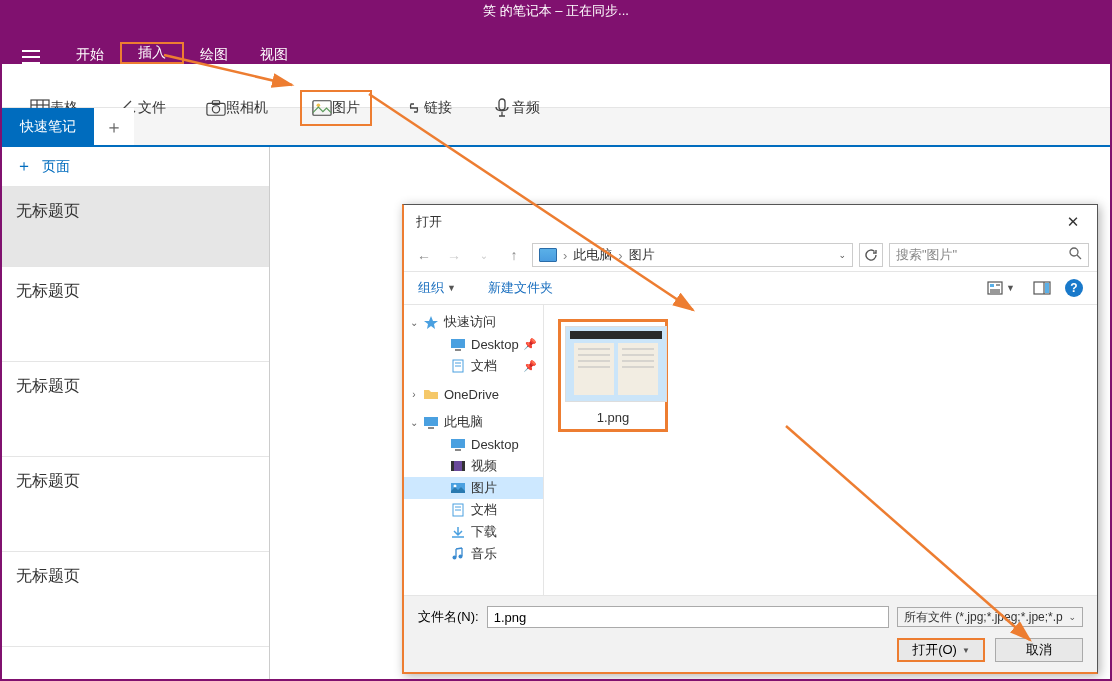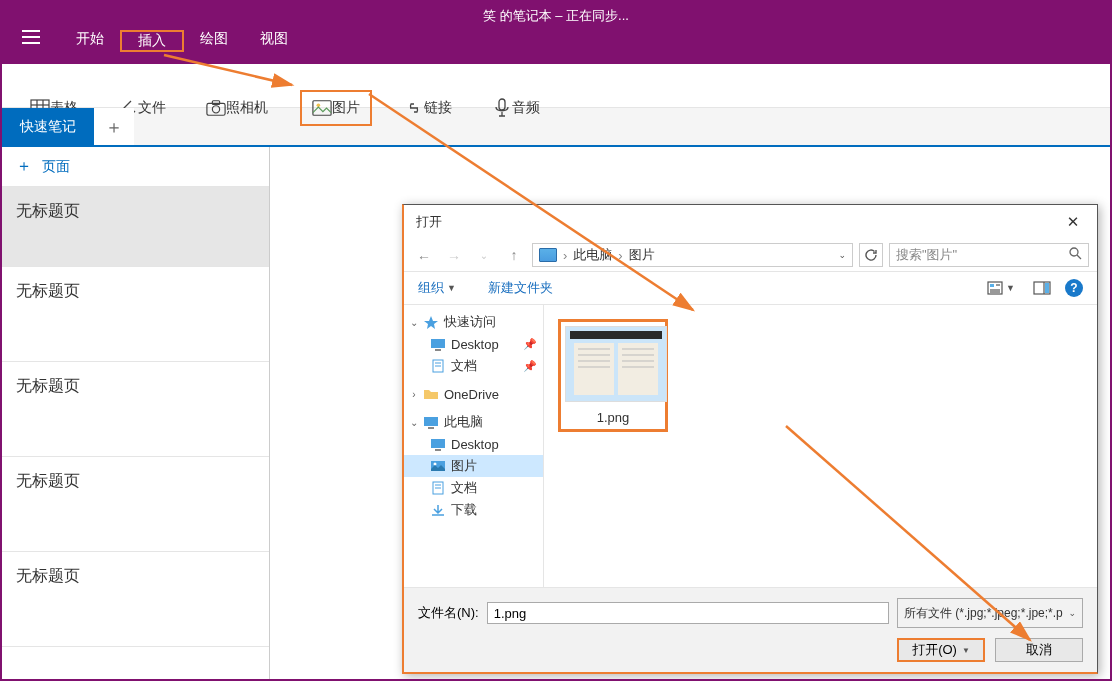--- a/index.html
+++ b/index.html
@@ -1,22 +1,22 @@
 <!DOCTYPE html>
 <html><head>
 <meta charset="utf-8">
 <style>
 * { margin: 0; padding: 0; box-sizing: border-box; font-family: "Microsoft YaHei", "Segoe UI", sans-serif; }
 body { background: #fff; width: 1112px; height: 681px; position: relative; border: 2px solid #80116f; overflow: hidden; }
 
 
-.title-bar { height: 28px; background: #80116f; color: #fff; display: flex; align-items: center; justify-content: center; font-size: 13px; }
-
-
-.menu-bar { height: 34px; background: #80116f; display: flex; align-items: flex-start; color: #fff; font-size: 14px; }
+.title-bar { height: 28px; background: #80116f; color: #fff; display: flex; align-items: flex-start; justify-content: center; font-size: 13px; }
+
+
+.menu-bar { height: 34px; background: #80116f; display: flex; align-items: flex-end; color: #fff; font-size: 14px; }
 .menu-hamburger { width: 58px; display: flex; align-items: center; justify-content: center; }
 .menu-hamburger svg { stroke: #fff; }
 .menu-item { padding: 0 16px; display: flex; align-items: center; cursor: pointer; position: relative; }
 .menu-item.highlighted { border: 2px solid #ed7d31; }
 
 
 .ribbon { height: 44px; background: #fff; border-bottom: 1px solid #e5e5e5; display: flex; align-items: center; padding: 0 20px; gap: 24px; color: #333; font-size: 14px; }
 .ribbon-item { display: flex; align-items: center; gap: 0; padding: 4px 8px; cursor: pointer; margin-top: 44px; }
 .ribbon-item.highlighted { border: 2px solid #ed7d31; padding: 6px 10px; }
 .ribbon-icon { width: 20px; height: 20px; display: inline-flex; align-items: center; justify-content: center; }
@@ -51,36 +51,36 @@
 .dialog-toolbar { height: 34px; border-top: 1px solid #e5e5e5; border-bottom: 1px solid #e5e5e5; display: flex; align-items: center; padding: 0 14px; gap: 20px; font-size: 13px; color: #1a6fbf; justify-content: space-between; }
 .toolbar-left { display: flex; gap: 32px; }
 .toolbar-item { cursor: pointer; display: flex; align-items: center; gap: 3px; }
 .toolbar-right { display: flex; gap: 14px; align-items: center; }
 .toolbar-right svg { display: block; }
 .help-icon { width: 18px; height: 18px; background: #1979ca; color: #fff; border-radius: 50%; display: flex; align-items: center; justify-content: center; font-size: 12px; font-weight: bold; cursor: pointer; }
 
 .dialog-body { flex: 1; display: flex; overflow: hidden; }
 .tree { width: 140px; border-right: 1px solid #e5e5e5; padding: 6px 0; font-size: 13px; color: #333; overflow: hidden; }
 .tree-item { height: 22px; display: flex; align-items: center; gap: 5px; padding: 0 6px 0 18px; cursor: pointer; white-space: nowrap; }
-.tree-item.l2 { padding-left: 26px; }
+.tree-item.l2 { padding-left: 46px; }
 .tree-item.selected { background: #cde8ff; }
 .tree-item .caret { width: 8px; text-align: center; color: #666; font-size: 10px; margin-left: -12px; }
 .tree-icon { width: 16px; height: 14px; flex-shrink: 0; }
 .pin { color: #888; font-size: 11px; margin-left: auto; }
 
 .files { flex: 1; display: flex; gap: 20px; padding: 14px; align-items: flex-start; }
 .file-item { width: 110px; text-align: center; font-size: 13px; color: #333; cursor: pointer; }
 .file-item.selected { border: 3px solid #ed7d31; padding: 4px; }
 .file-thumb { width: 102px; height: 76px; border: 1px solid #ddd; margin-bottom: 8px; display: flex; align-items: center; justify-content: center; background: #f5f5f5; overflow: hidden; }
 .file-item.selected .file-thumb { background: #cbe5f9; }
 
 .dialog-footer { border-top: 1px solid #e5e5e5; padding: 10px 14px; background: #f2f2f2; }
 .footer-row1 { display: flex; align-items: center; gap: 8px; font-size: 13px; margin-bottom: 10px; }
 .footer-row1 .filename-input { flex: 1; height: 22px; border: 1px solid #aaa; padding: 0 6px; font-size: 13px; }
-.footer-row1 .filetype { width: 186px; height: 30px; border: 1px solid #aaa; padding: 0 6px; font-size: 12px; display: flex; align-items: center; justify-content: space-between; color: #333; white-space: nowrap; overflow: hidden; }
+.footer-row1 .filetype { width: 186px; height: 20px; border: 1px solid #aaa; padding: 0 6px; font-size: 12px; display: flex; align-items: center; justify-content: space-between; color: #333; white-space: nowrap; overflow: hidden; }
 .footer-row2 { display: flex; justify-content: flex-end; gap: 10px; }
 .dlg-btn { width: 88px; height: 24px; border: 1px solid #aaa; background: #e8e8e8; font-size: 13px; display: flex; align-items: center; justify-content: center; cursor: pointer; gap: 2px; }
 .dlg-btn.primary { border: 2px solid #ed7d31; background: #e8e8e8; }
 
 
 .arrow-svg { position: absolute; pointer-events: none; }
 
 .breadcrumb-dd { font-size: 9px; color: #555; }
 </style>
 </head>
@@ -301,20 +301,28 @@
           </svg>
           <span>此电脑</span>
         </div>
       <div class="tree-item l2">
           <svg class="tree-icon" viewBox="0 0 16 14">
             <rect x="1" y="2" width="14" height="9" fill="#4aa0e0"></rect>
             <rect x="5" y="12" width="6" height="2" fill="#888"></rect>
           </svg>
           <span>Desktop</span>
         </div>
+      <div class="tree-item l2">
+          <svg class="tree-icon" viewBox="0 0 16 14">
+            <rect x="1" y="2" width="14" height="10" fill="#6a4a9a"></rect>
+            <rect x="1" y="2" width="3" height="10" fill="#333"></rect>
+            <rect x="12" y="2" width="3" height="10" fill="#333"></rect>
+          </svg>
+          <span>视频</span>
+        </div>
       <div class="tree-item l2 selected">
           <svg class="tree-icon" viewBox="0 0 16 14">
             <rect x="1" y="2" width="14" height="10" fill="#4aa0e0"></rect>
             <circle cx="5" cy="5" r="1.5" fill="#fff"></circle>
             <path d="M1 10 L5 6 L8 9 L11 6 L15 10 L15 12 L1 12 Z" fill="#2a7ab0"></path>
           </svg>
           <span>图片</span>
         </div>
       <div class="tree-item l2">
           <svg class="tree-icon" viewBox="0 0 16 14">
@@ -322,20 +330,28 @@
             <line x1="5" y1="4" x2="11" y2="4" stroke="#4aa0e0"></line>
             <line x1="5" y1="7" x2="11" y2="7" stroke="#4aa0e0"></line>
           </svg>
           <span>文档</span>
         </div>
       <div class="tree-item l2">
           <svg class="tree-icon" viewBox="0 0 16 14">
             <path d="M8 2 L8 9 M4 6 L8 10 L12 6 M2 12 L14 12" stroke="#4aa0e0" fill="none" stroke-width="1.5"></path>
           </svg>
           <span>下载</span>
+        </div>
+      <div class="tree-item l2">
+          <svg class="tree-icon" viewBox="0 0 16 14">
+            <path d="M6 2 L6 10 M12 1 L12 9 M6 2 L12 1" stroke="#3a8ad0" fill="none" stroke-width="1.3"></path>
+            <circle cx="4.5" cy="10.5" r="2" fill="#3a8ad0"></circle>
+            <circle cx="10.5" cy="9.5" r="2" fill="#3a8ad0"></circle>
+          </svg>
+          <span>音乐</span>
         </div>
     </div>
     <div class="files">
       <div class="file-item selected">
         <div class="file-thumb">
           <svg width="100" height="74" viewBox="0 0 100 74">
               <rect width="100" height="74" fill="#cbe5f9"></rect>
               <rect x="4" y="4" width="92" height="8" fill="#2a2a2a"></rect>
               <rect x="8" y="16" width="40" height="52" fill="#f2ede2"></rect>
               <rect x="52" y="16" width="40" height="52" fill="#f2ede2"></rect>

